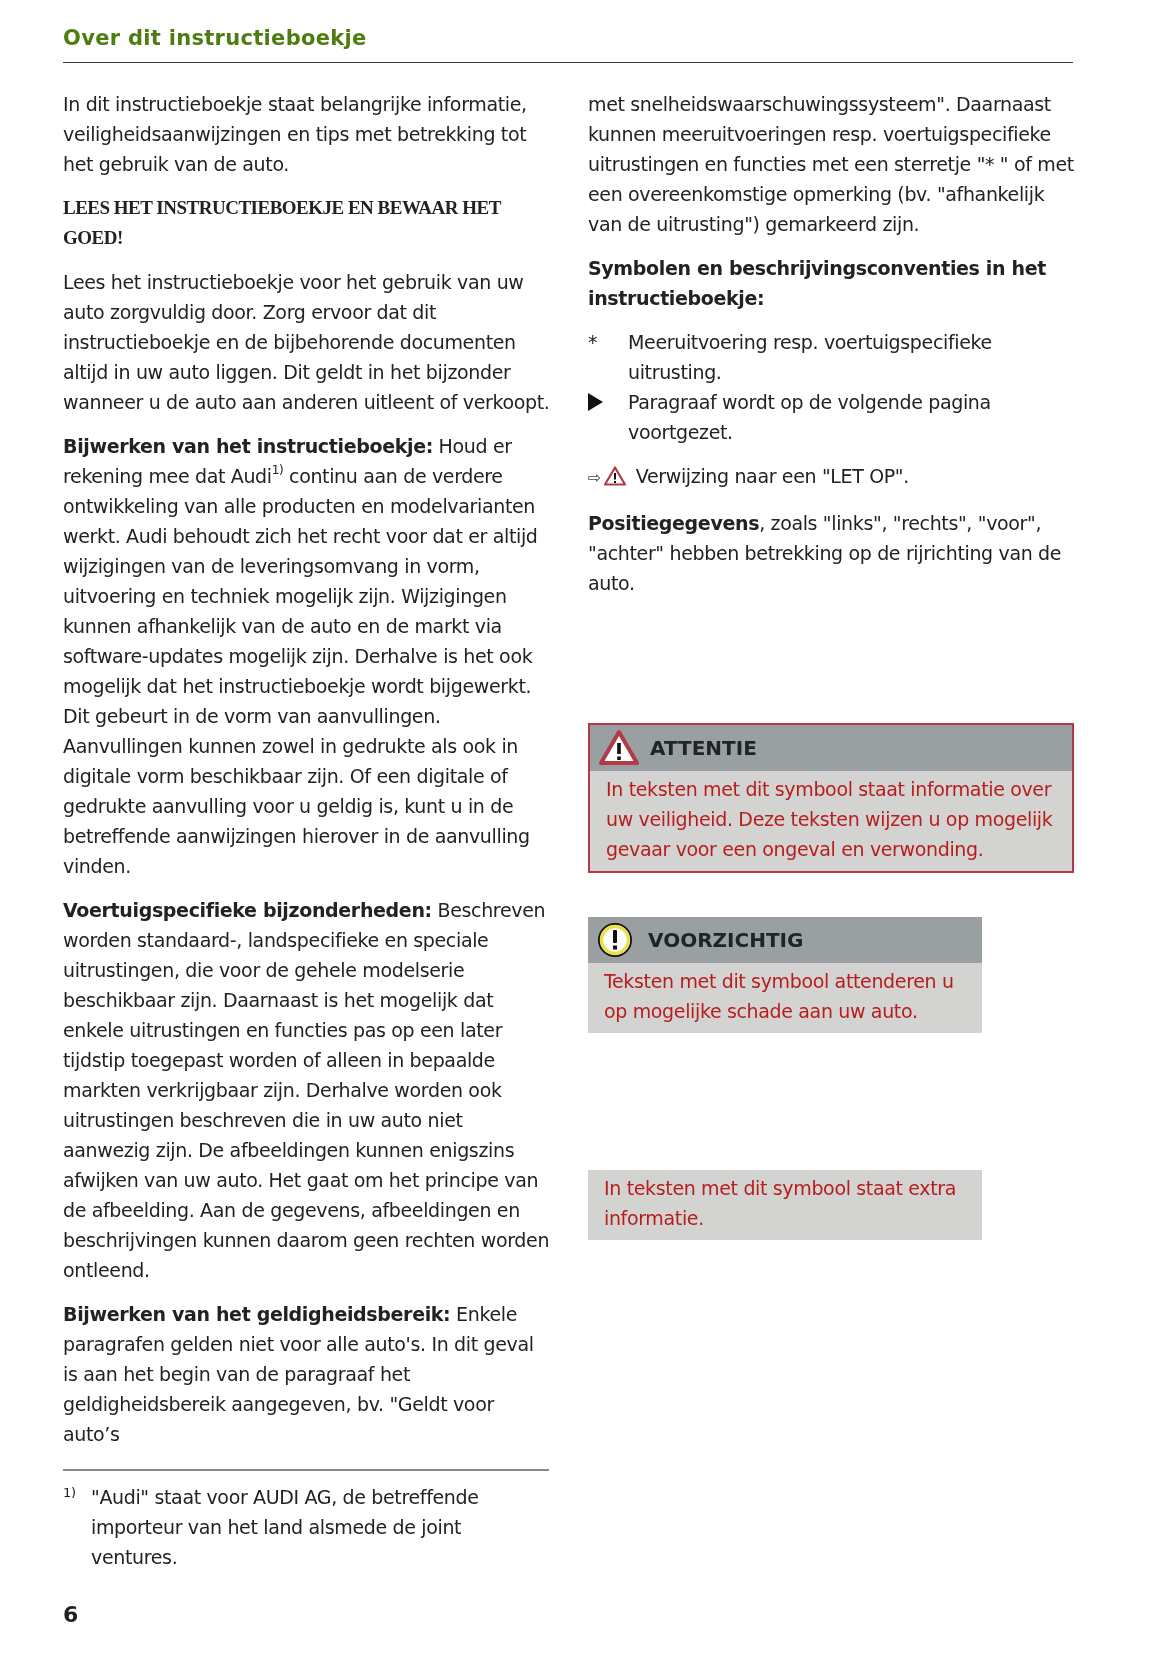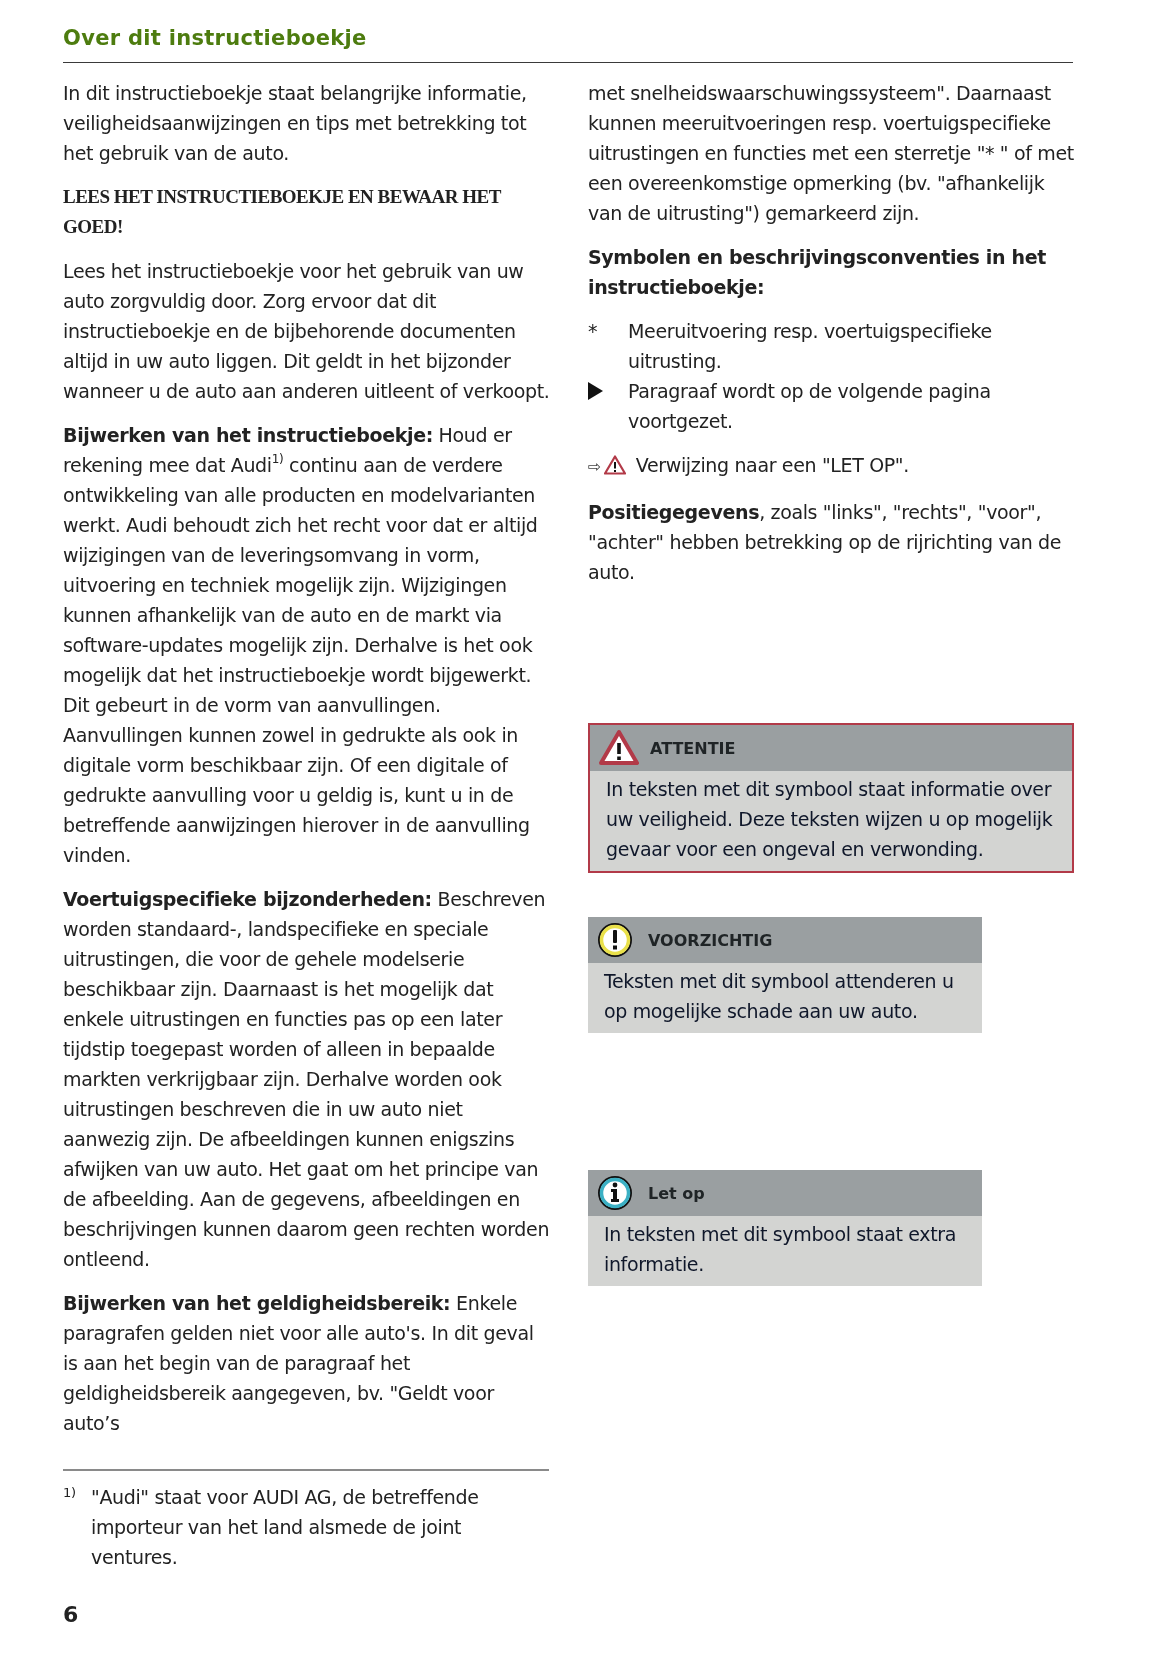--- a/index.html
+++ b/index.html
@@ -10,21 +10,21 @@
   .page-header {
     position: absolute; left: 63px; top: 26px; width: 1010px;
     font-family: "DejaVu Sans", sans-serif; font-weight: bold; font-size: 21px;
     letter-spacing: 0.3px; color: #4d7c0f;
   }
   .header-rule {
     position: absolute; left: 63px; top: 62px; width: 1010px; height: 0;
     border-top: 1.5px solid #3a3a3a;
   }
   .col {
-    position: absolute; top: 78px;
+    position: absolute; top: 89px;
     font-size: 19px; line-height: 30px; color: #222;
     letter-spacing: -0.35px;
   }
   .col-left { left: 63px; width: 490px; }
   .col-right { left: 588px; width: 490px; }
   .col p { margin: 0 0 14px 0; }
   .col .b { font-weight: bold; }
   .col .it { font-style: italic; }
   sup.fn { font-size: 12px; line-height: 0; vertical-align: 9px; }
   .caps-heading { font-weight: bold; margin: 0 0 14px 0; letter-spacing: -0.5px; font-family: Liberation Serif, serif; }
@@ -35,25 +35,25 @@
   .legend-text { flex: 1; }
   .tri-sym { display: inline-block; width: 0; height: 0;
     border-top: 9px solid transparent; border-bottom: 9px solid transparent;
     border-left: 15px solid #111; margin-top: 6px; }
   .ref-arrow { font-size: 16px; color: #444; margin-right: 3px; }
   .warn-mini { display: inline-block; vertical-align: -3px; margin-right: 4px; }
 
   .note-box { position: absolute; left: 588px; width: 394px; }
   .note-head {
     background: #9a9fa1; height: 46px; display: flex; align-items: center;
-    font-weight: bold; font-size: 16px; color: #1f2426;
+    font-weight: bold; font-size: 20px; color: #1f2426;
   }
   .note-head .ico { width: 38px; height: 38px; margin: 0 14px 0 8px; flex: 0 0 38px; }
   .note-body {
-    background: #d3d4d2; font-size: 19px; line-height: 30px; color: #0f172a;
+    background: #d3d4d2; font-size: 19px; line-height: 30px; color: #b91c1c;
     padding: 3px 14px 7px 16px; letter-spacing: -0.35px;
   }
   .box-attentie { top: 723px; border: 2px solid #b23a48; width: 482px; }
   .box-voorzichtig { top: 917px; }
   .box-milieu { top: 1043px; }
   .box-letop { top: 1170px; }
 
   .fn-rule { position: absolute; left: 63px; top: 1469px; width: 486px; border-top: 2px solid #8a8a8a; }
   .footnote {
     position: absolute; left: 63px; top: 1482px; width: 486px;
@@ -138,31 +138,20 @@
     </span>
     <span>VOORZICHTIG</span>
   </div>
   <div class="note-body">Teksten met dit symbool attenderen u op mogelijke schade aan uw auto.</div>
 </div>
 
 <div class="note-box box-milieu">
 </div>
 
 <div class="note-box box-letop">
-  <div class="note-head">
-    <span class="ico">
-      <svg width="38" height="38" viewBox="0 0 38 38">
-          <circle cx="19" cy="19" r="16" fill="#fff" stroke="#111" stroke-width="2"></circle>
-          <circle cx="19" cy="19" r="13.5" fill="none" stroke="#3bb0c4" stroke-width="3.5"></circle>
-          <circle cx="19" cy="11" r="2.4" fill="#111"></circle>
-          <path d="M15 15 L21 15 L21 25 L23 25 L23 28 L15 28 L15 25 L17 25 L17 18 L15 18 Z" fill="#111"></path>
-        </svg>
-    </span>
-    <span>Let op</span>
-  </div>
   <div class="note-body">In teksten met dit symbool staat extra informatie.</div>
 </div>
 
 <div class="fn-rule"></div>
 <div class="footnote">
   <span class="fn-mark">1)</span>
   <span class="fn-text">"Audi" staat voor AUDI AG, de betreffende importeur van het land alsmede de joint ventures.</span>
 </div>
 
 <div class="page-number">6</div>

